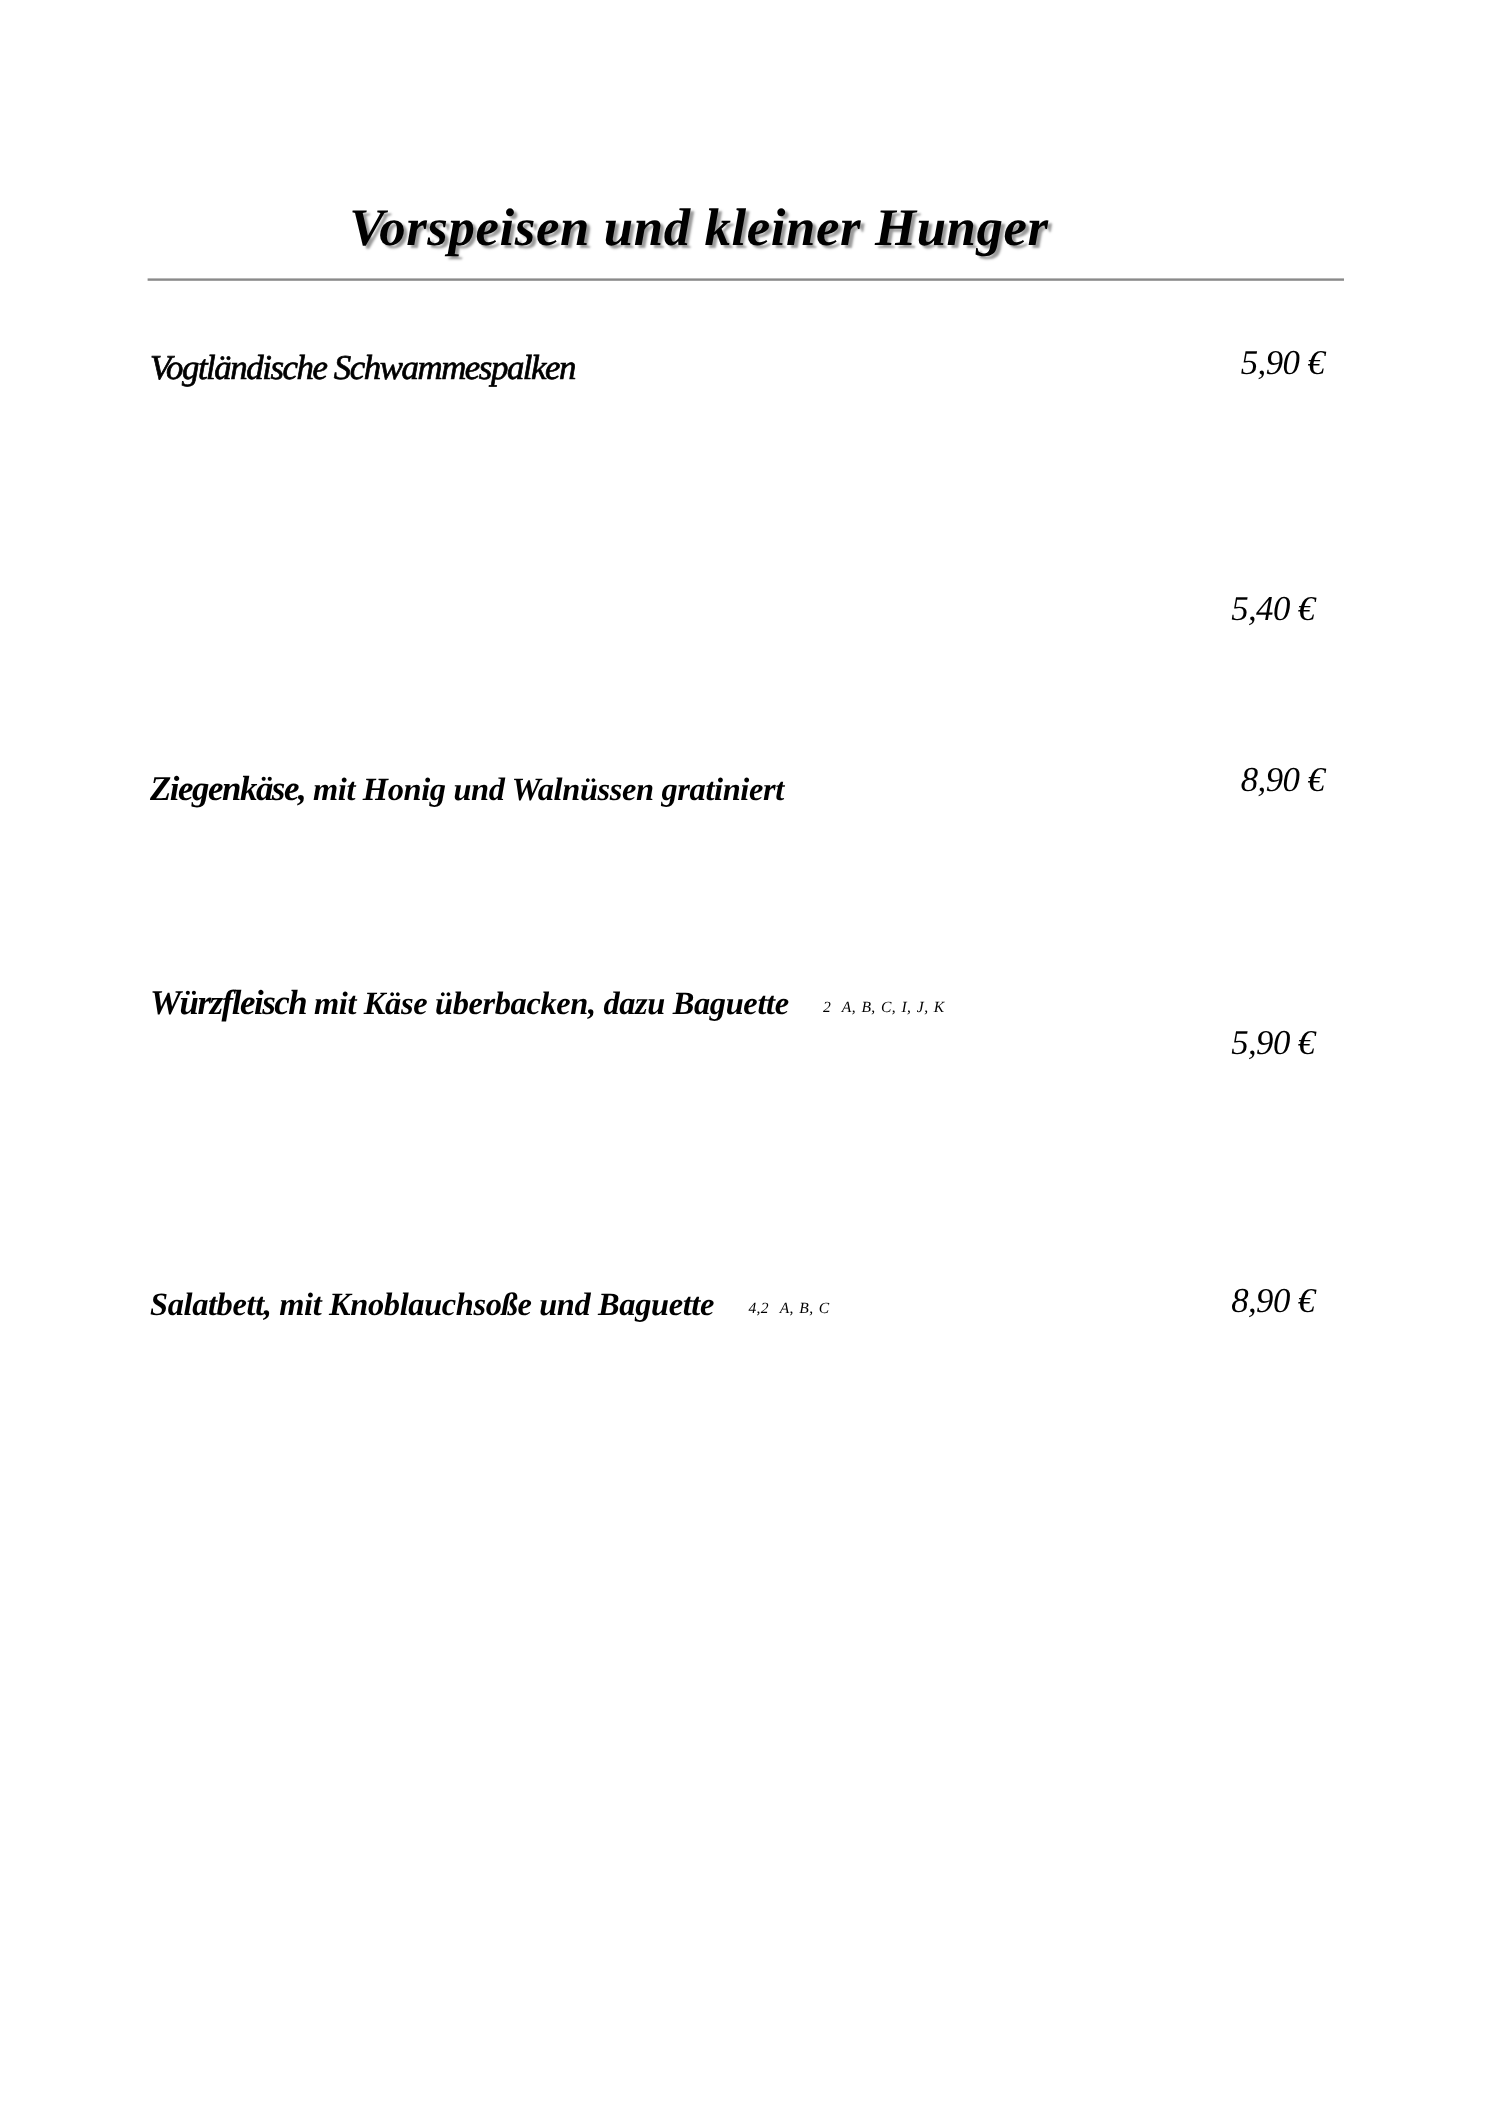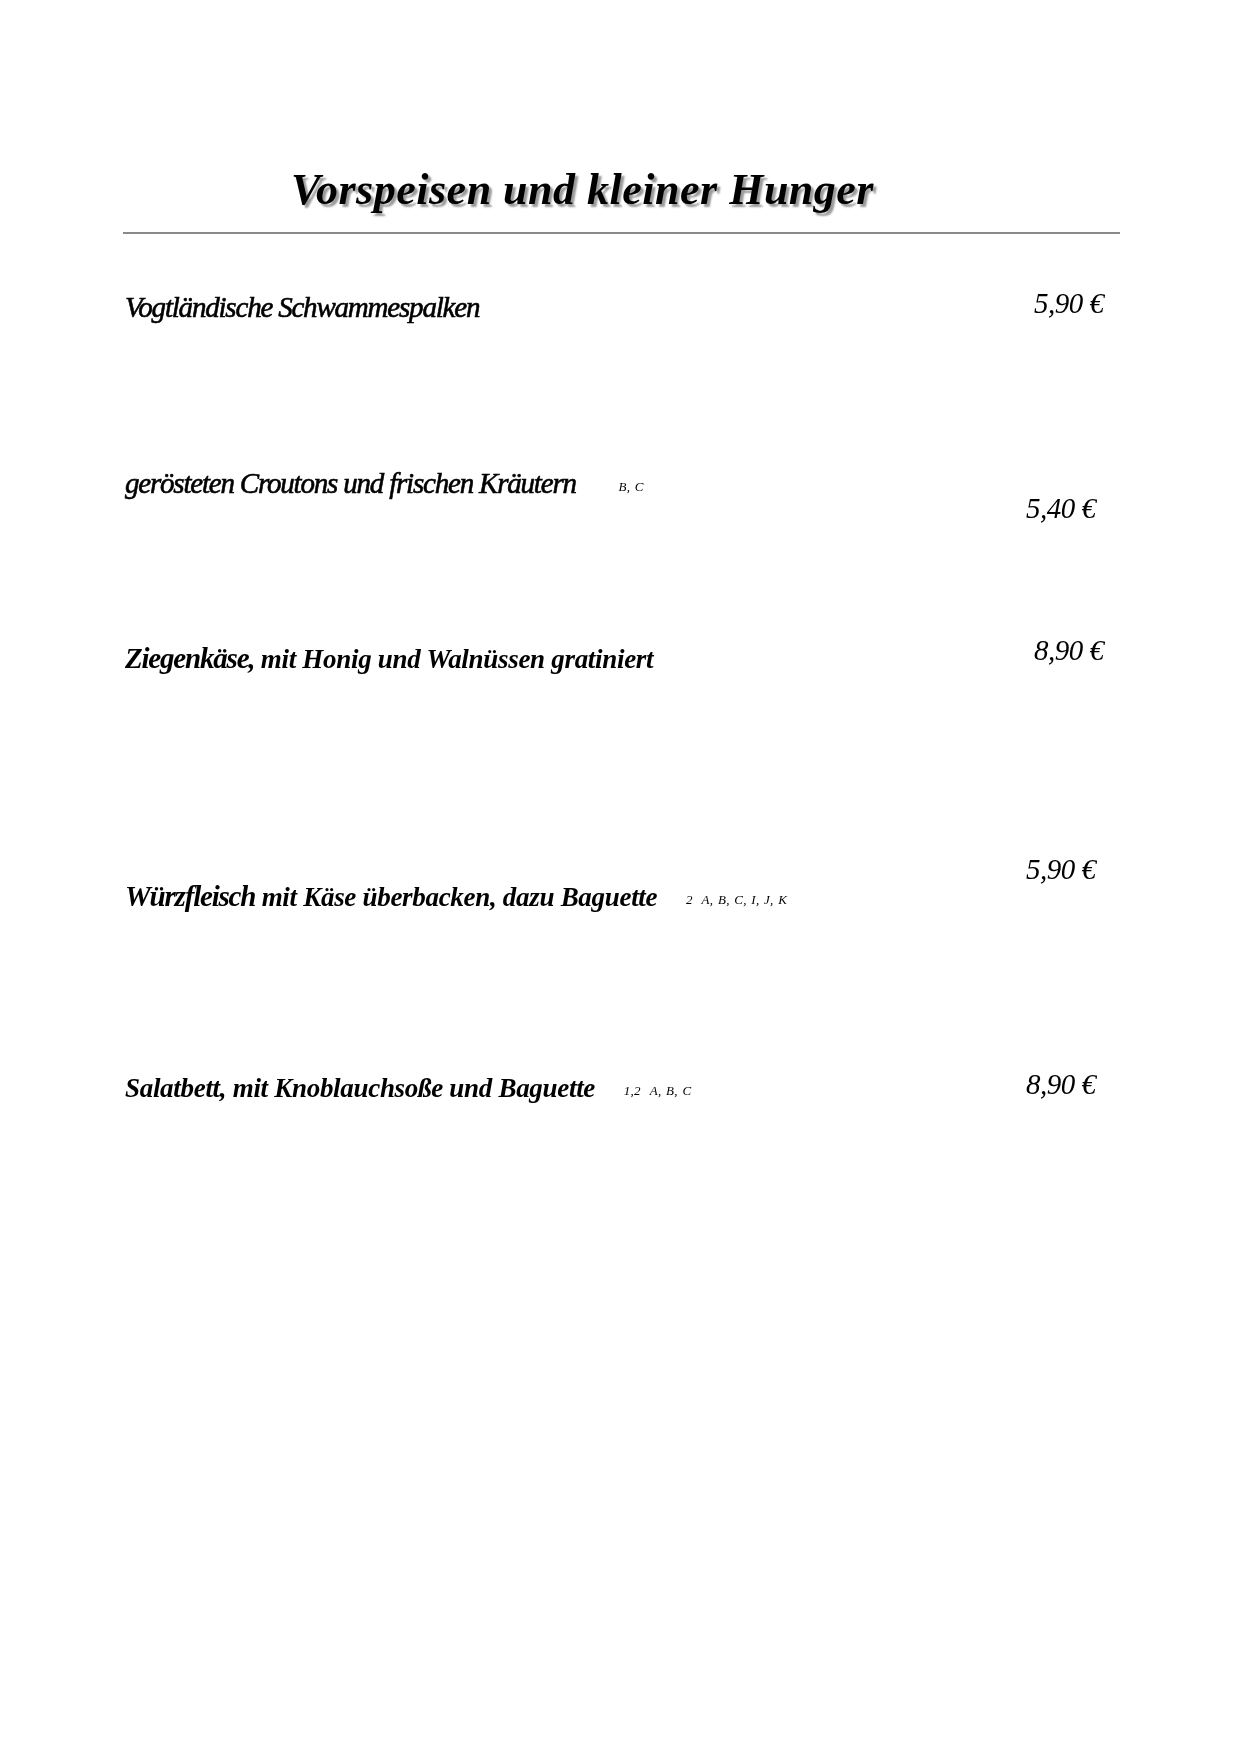--- a/index.html
+++ b/index.html
@@ -85,41 +85,37 @@
 <div class="title-rule"></div>
 
 <div class="item" style="top:287px;">
   <span class="line">
     <span class="name plain">Vogtländische Schwammespalken</span>
   </span>
 </div>
 <div class="price" style="left:1034px; top:283px;">5,90 €</div>
 
 <div class="item" style="top:463px;">
-  <span class="line">
-    <span class="name plain">gerösteten Croutons und frischen Kräutern</span>
-    <span class="allergens" style="margin-left:36px;">B, C</span>
-  </span>
 </div>
 <div class="price" style="left:1026px; top:488px;">5,40 €</div>
 
 <div class="item" style="top:638px;">
   <span class="line">
     <span class="name">Ziegenkäse,</span><span class="desc"> mit Honig und Walnüssen gratiniert</span>
   </span>
 </div>
 <div class="price" style="left:1034px; top:630px;">8,90 €</div>
 
-<div class="item" style="top:876px;">
+<div class="item" style="top:816px;">
   <span class="line">
     <span class="name">Würzfleisch</span><span class="desc"> mit Käse überbacken, dazu Baguette</span>
     <span class="allergens" style="white-space:pre;">2  A, B, C, I, J, K</span>
   </span>
 </div>
 <div class="price" style="left:1026px; top:849px;">5,90 €</div>
 
 <div class="item" style="top:1067px;">
   <span class="line">
     <span class="desc">Salatbett, mit Knoblauchsoße und Baguette</span>
-    <span class="allergens" style="white-space:pre;">1,2  A, B, C</span>
+    <span class="allergens" style="white-space:pre;">4,2  A, B, C</span>
   </span>
 </div>
 <div class="price" style="left:1026px; top:1064px;">8,90 €</div>
 
 </body></html>

